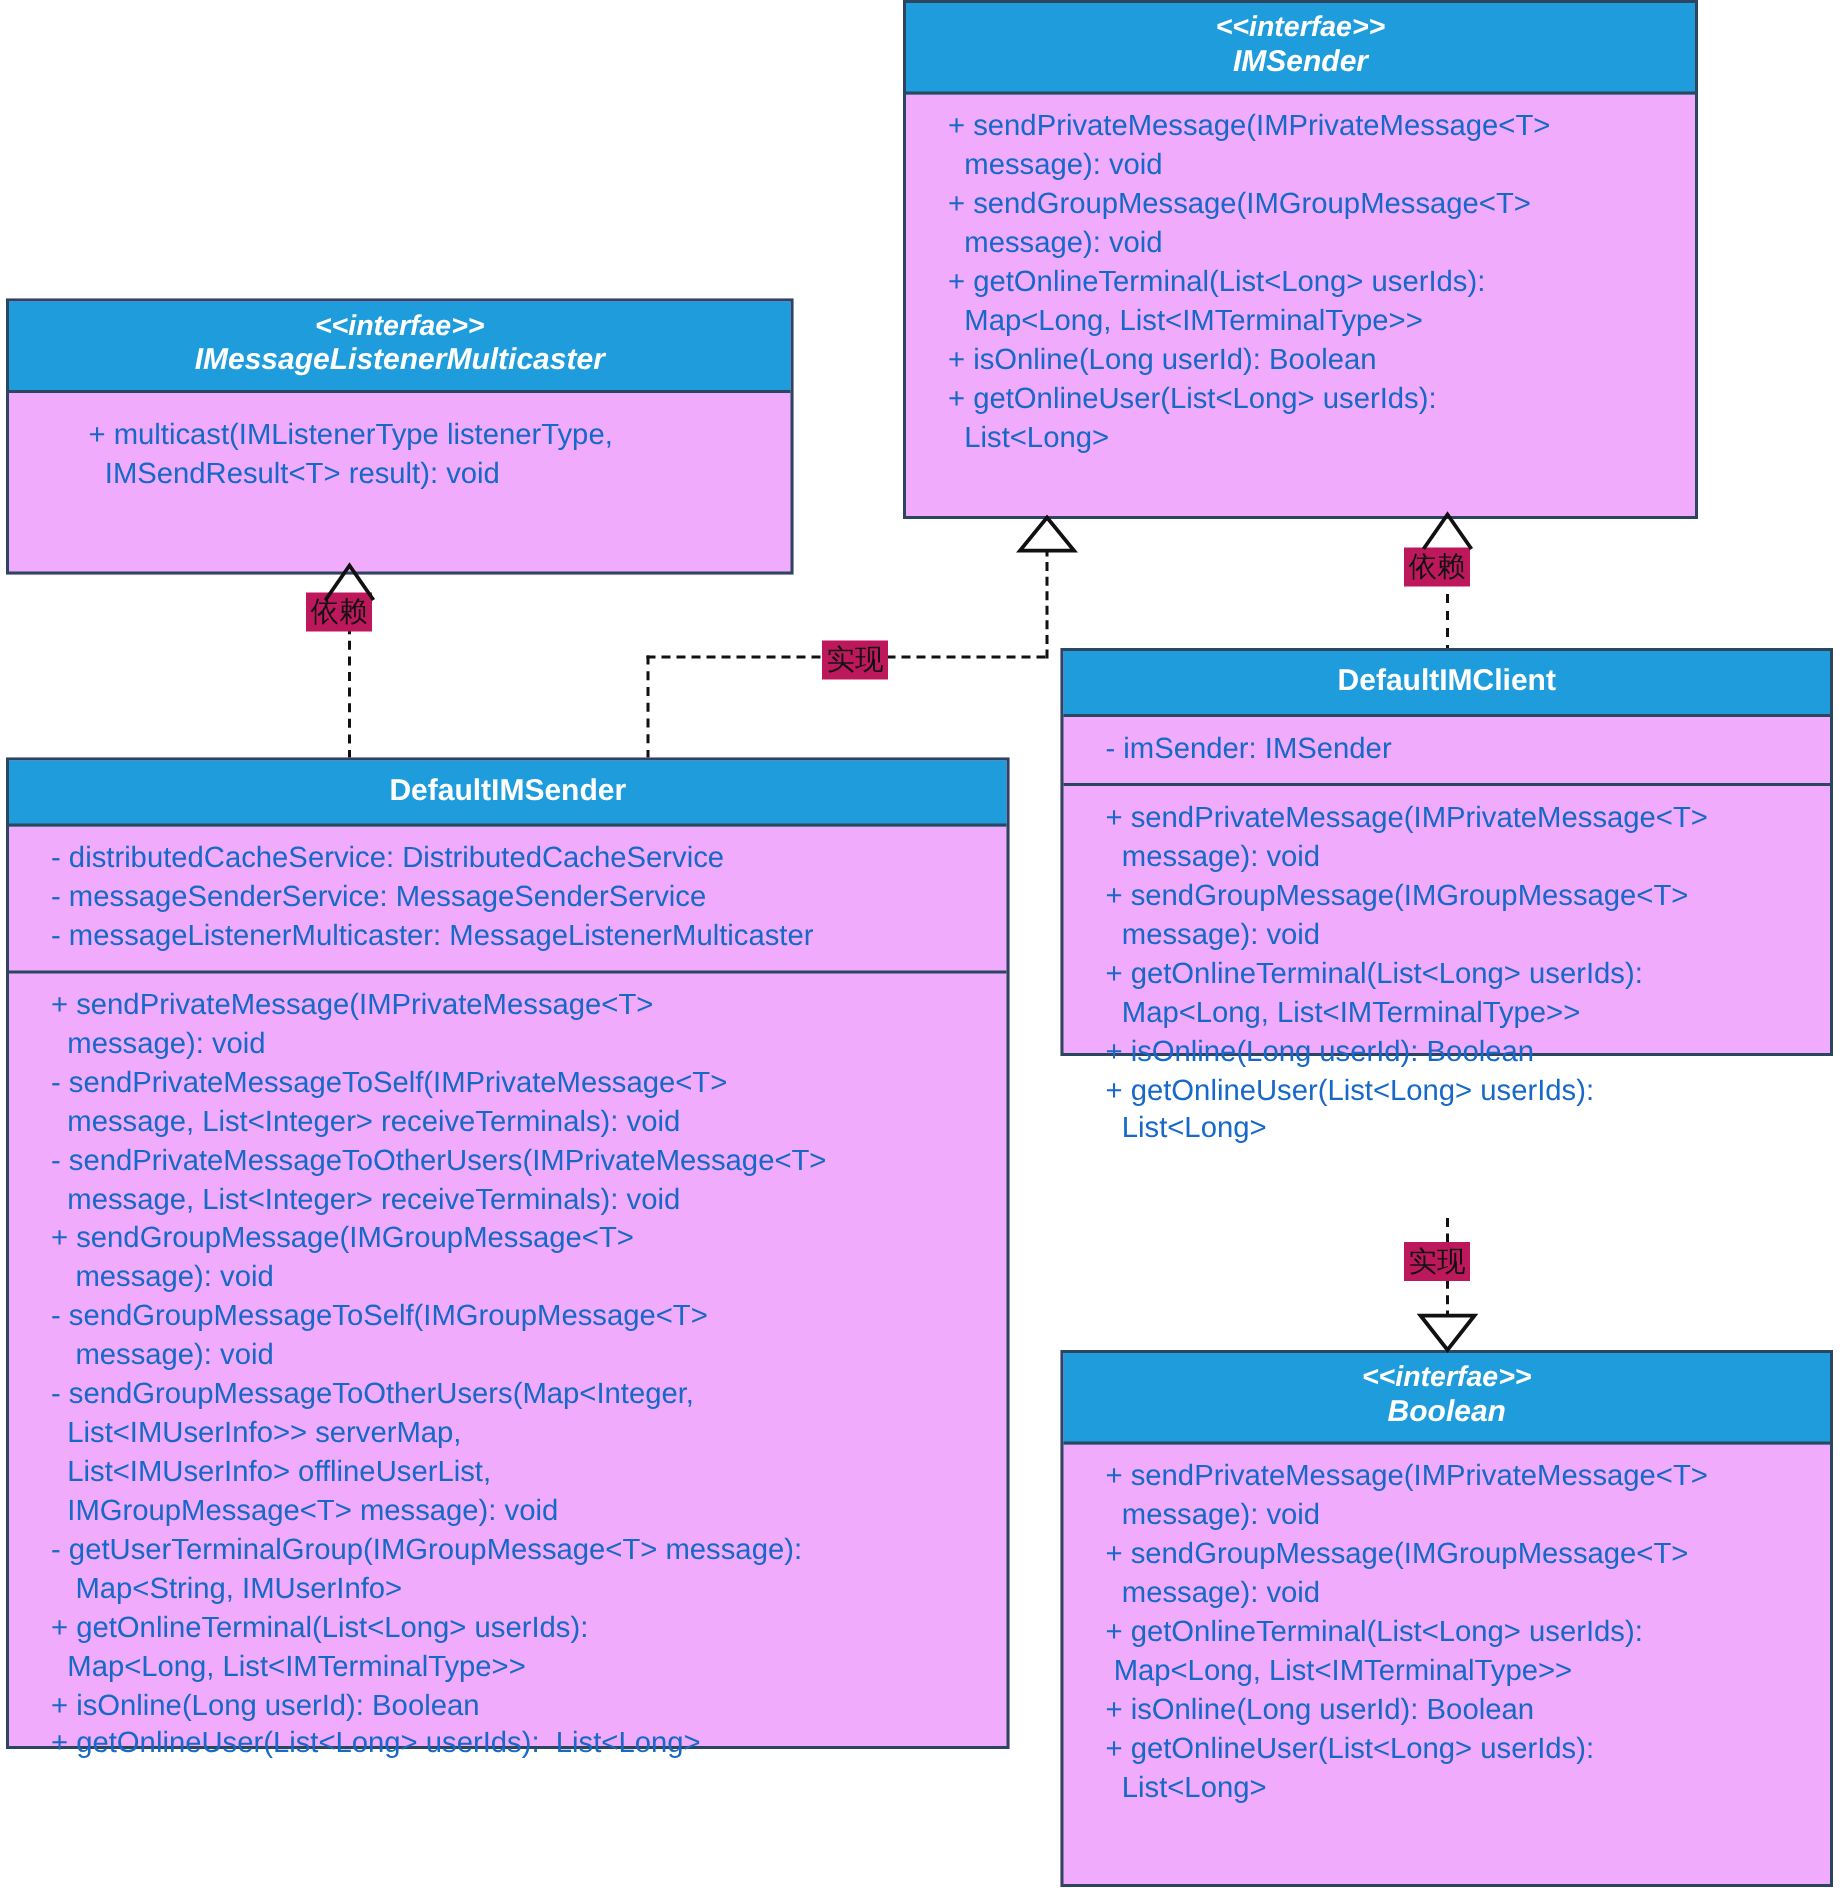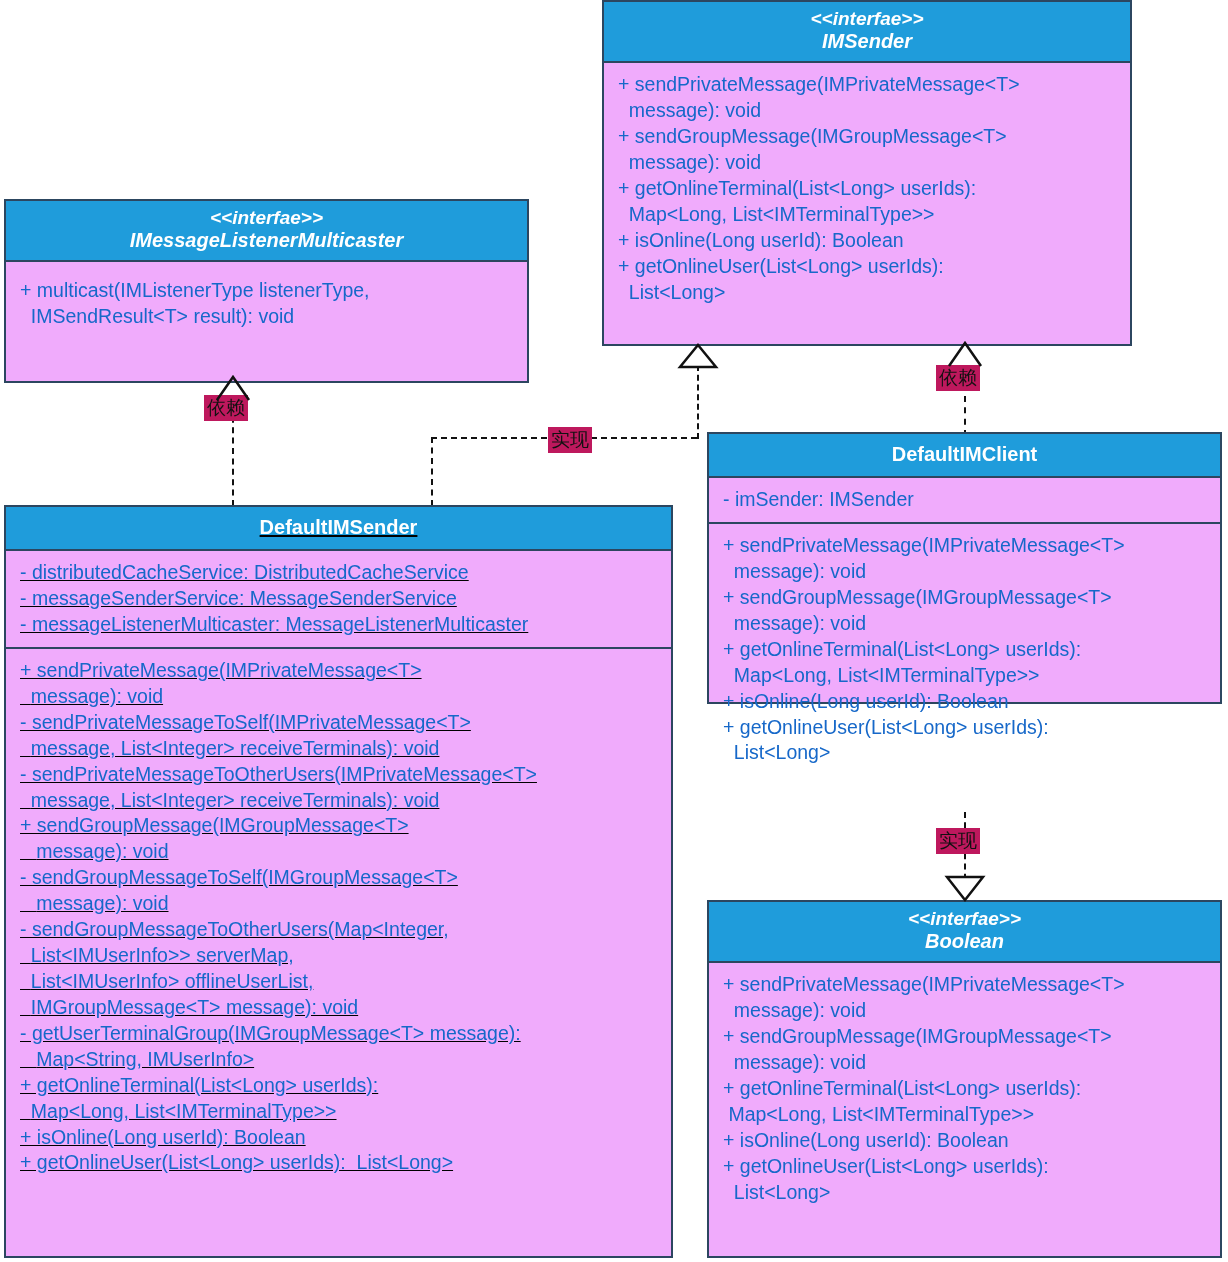--- a/index.html
+++ b/index.html
@@ -37,21 +37,21 @@
     font-weight:bold;
     font-size:20px;
   }
   .uml-header.plain .cname{
     font-style:normal;
     padding:3px 0 2px 0;
   }
   .uml-header.iface .cname{font-style:italic;}
 
   .uml-section{
-    padding:9px 6px 9px 14px;
+    padding:9px 6px 9px 28px;
     color:#1668c9;
     font-size:19.5px;
     line-height:1.33;
   }
   .uml-section + .uml-section{border-top:2px solid #2c4660;}
   .member{white-space:pre-wrap;}
 
   
   .conn{position:absolute;z-index:2;}
   .vline{border-left:2.5px dashed #111;}
@@ -115,27 +115,27 @@
       <div class="member">+ getOnlineUser(List&lt;Long&gt; userIds):
   List&lt;Long&gt;</div>
     </div>
   </div>
 
   <div class="uml-box" style="left:4px;top:199px;width:525px;height:184px;">
     <div class="uml-header iface">
       <span class="stereo">&lt;&lt;interfae&gt;&gt;</span>
       <span class="cname">IMessageListenerMulticaster</span>
     </div>
-    <div class="uml-section" style="padding-top:16px;">
+    <div class="uml-section" style="padding-top:16px;margin-left:25px;">
       <div class="member">+ multicast(IMListenerType listenerType,
   IMSendResult&lt;T&gt; result): void</div>
     </div>
   </div>
 
-  <div class="uml-box" style="left:4px;top:505px;width:669px;height:753px;text-decoration:underline;">
+  <div class="uml-box" style="left:4px;top:505px;width:669px;height:661px;">
     <div class="uml-header plain">
       <span class="cname">DefaultIMSender</span>
     </div>
     <div class="uml-section">
       <div class="member">- distributedCacheService: DistributedCacheService</div>
       <div class="member">- messageSenderService: MessageSenderService</div>
       <div class="member">- messageListenerMulticaster: MessageListenerMulticaster</div>
     </div>
     <div class="uml-section">
       <div class="member">+ sendPrivateMessage(IMPrivateMessage&lt;T&gt;

